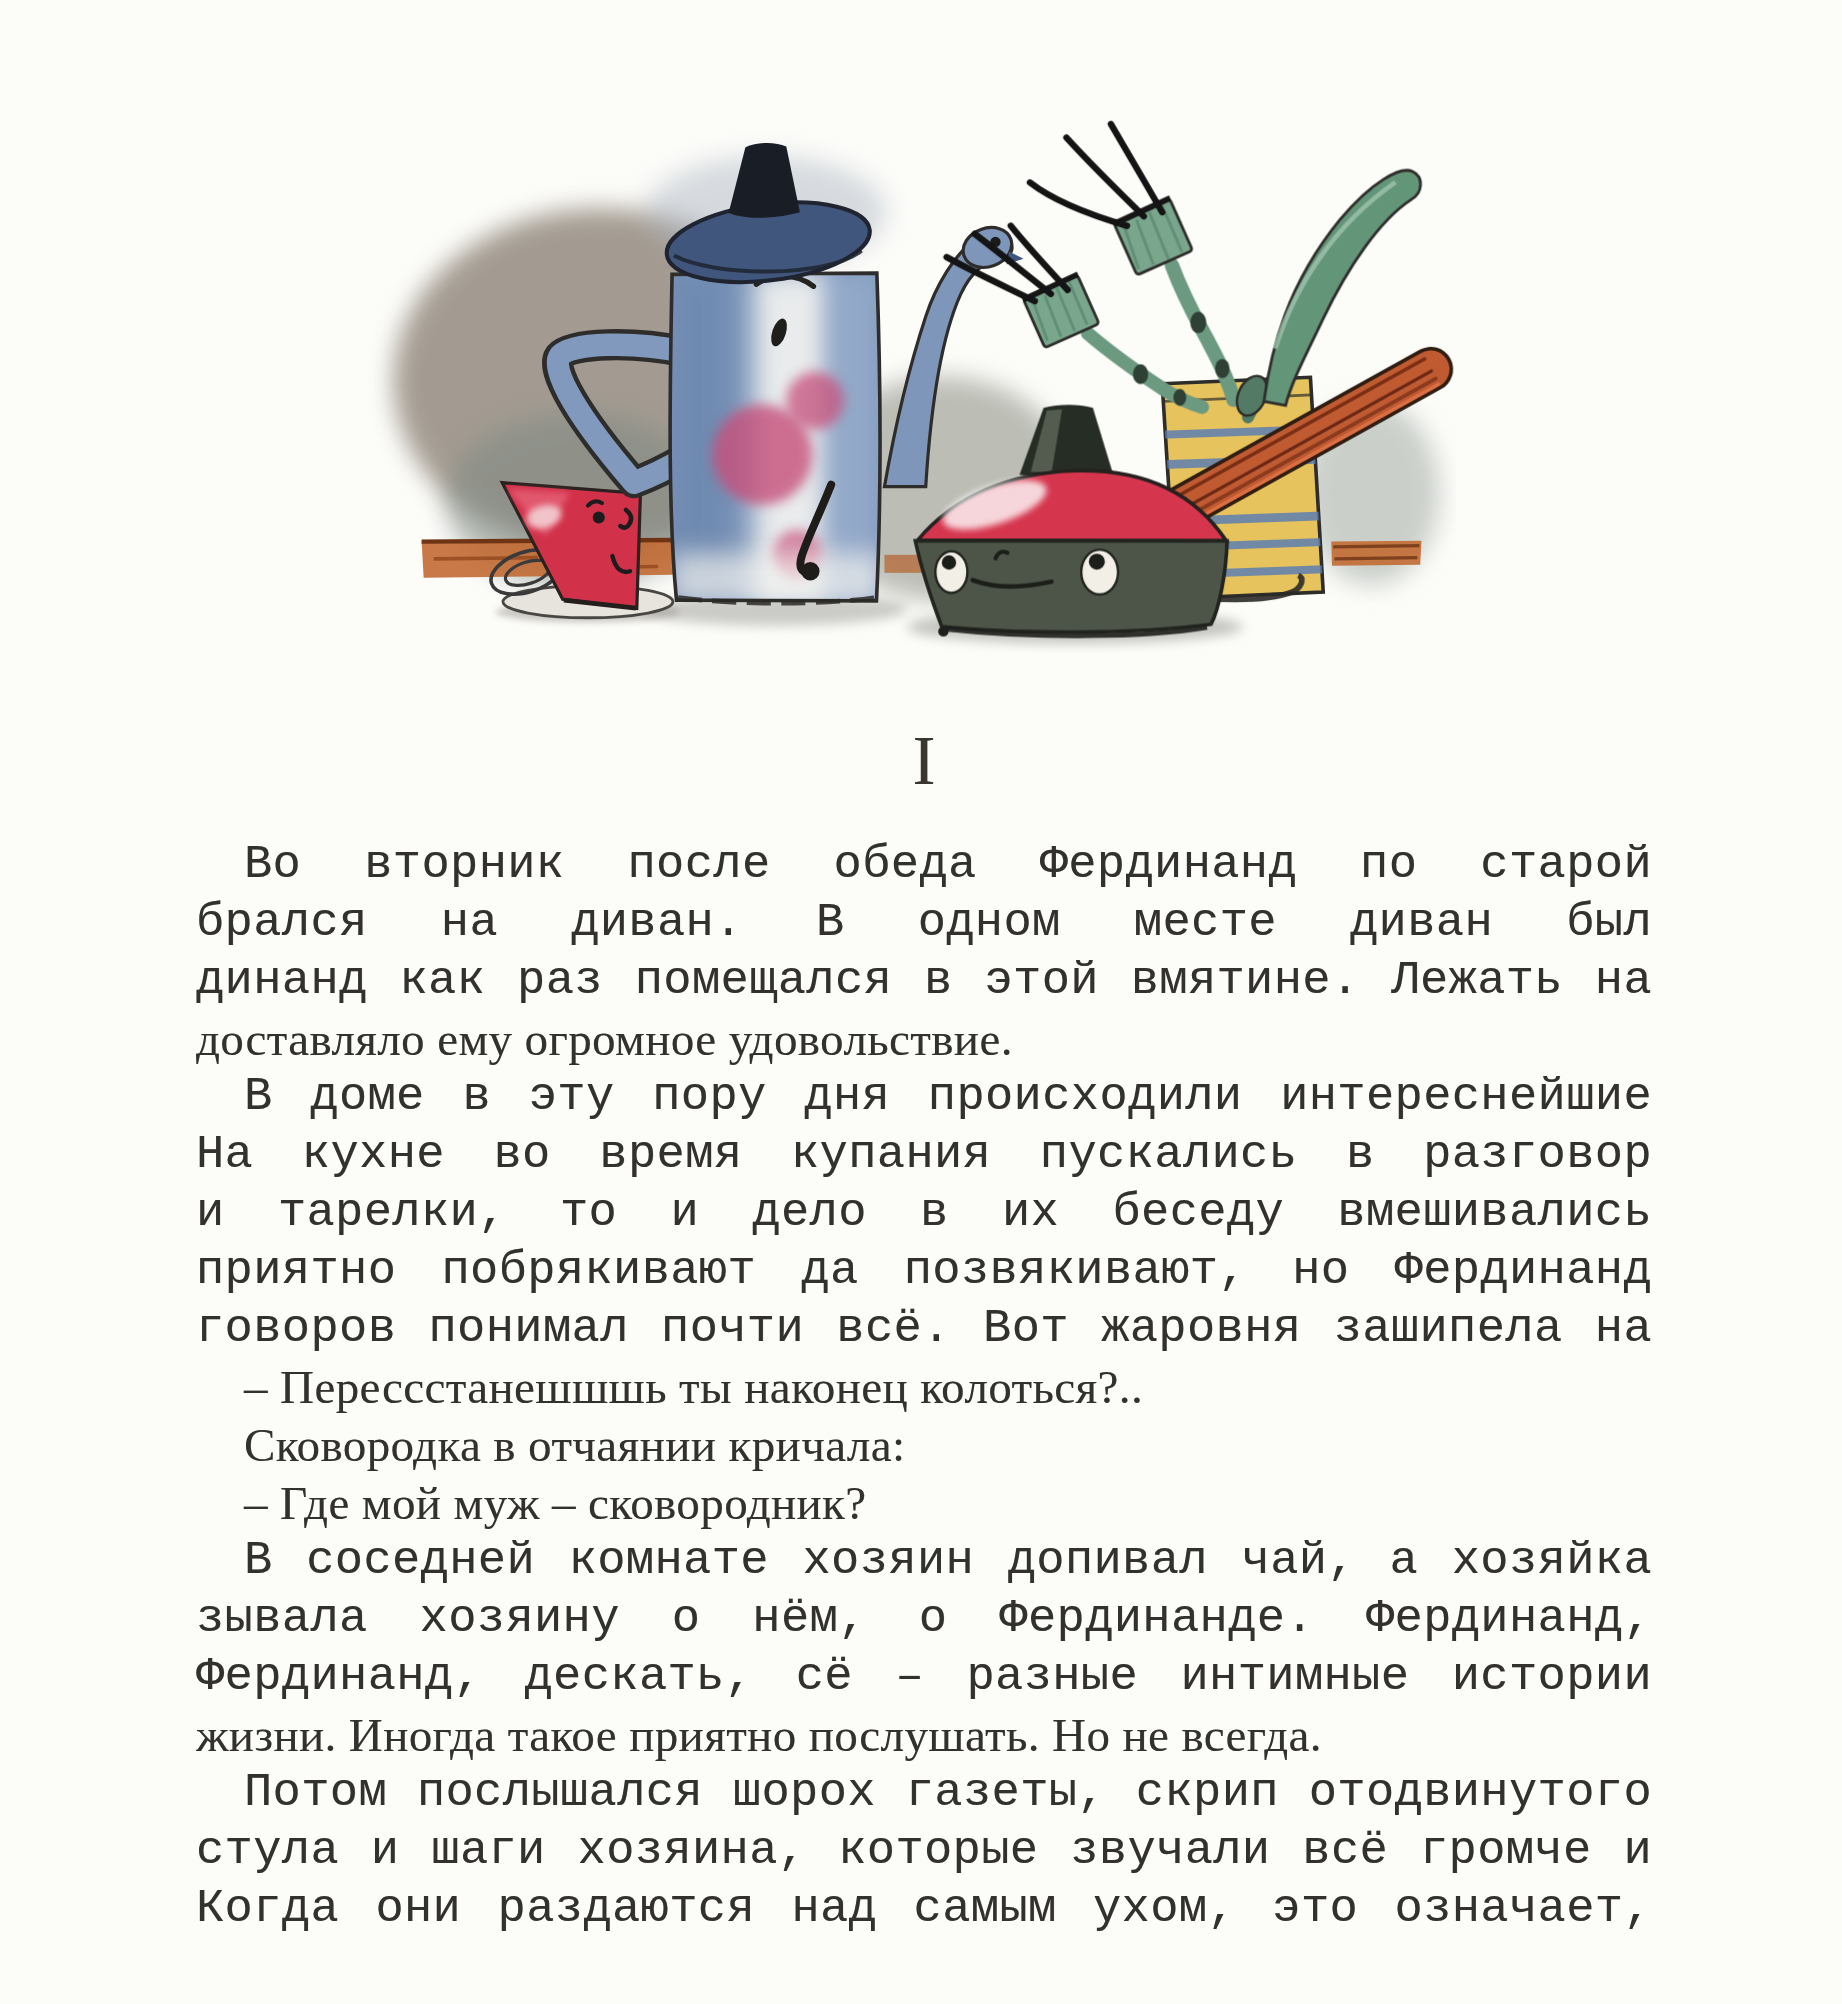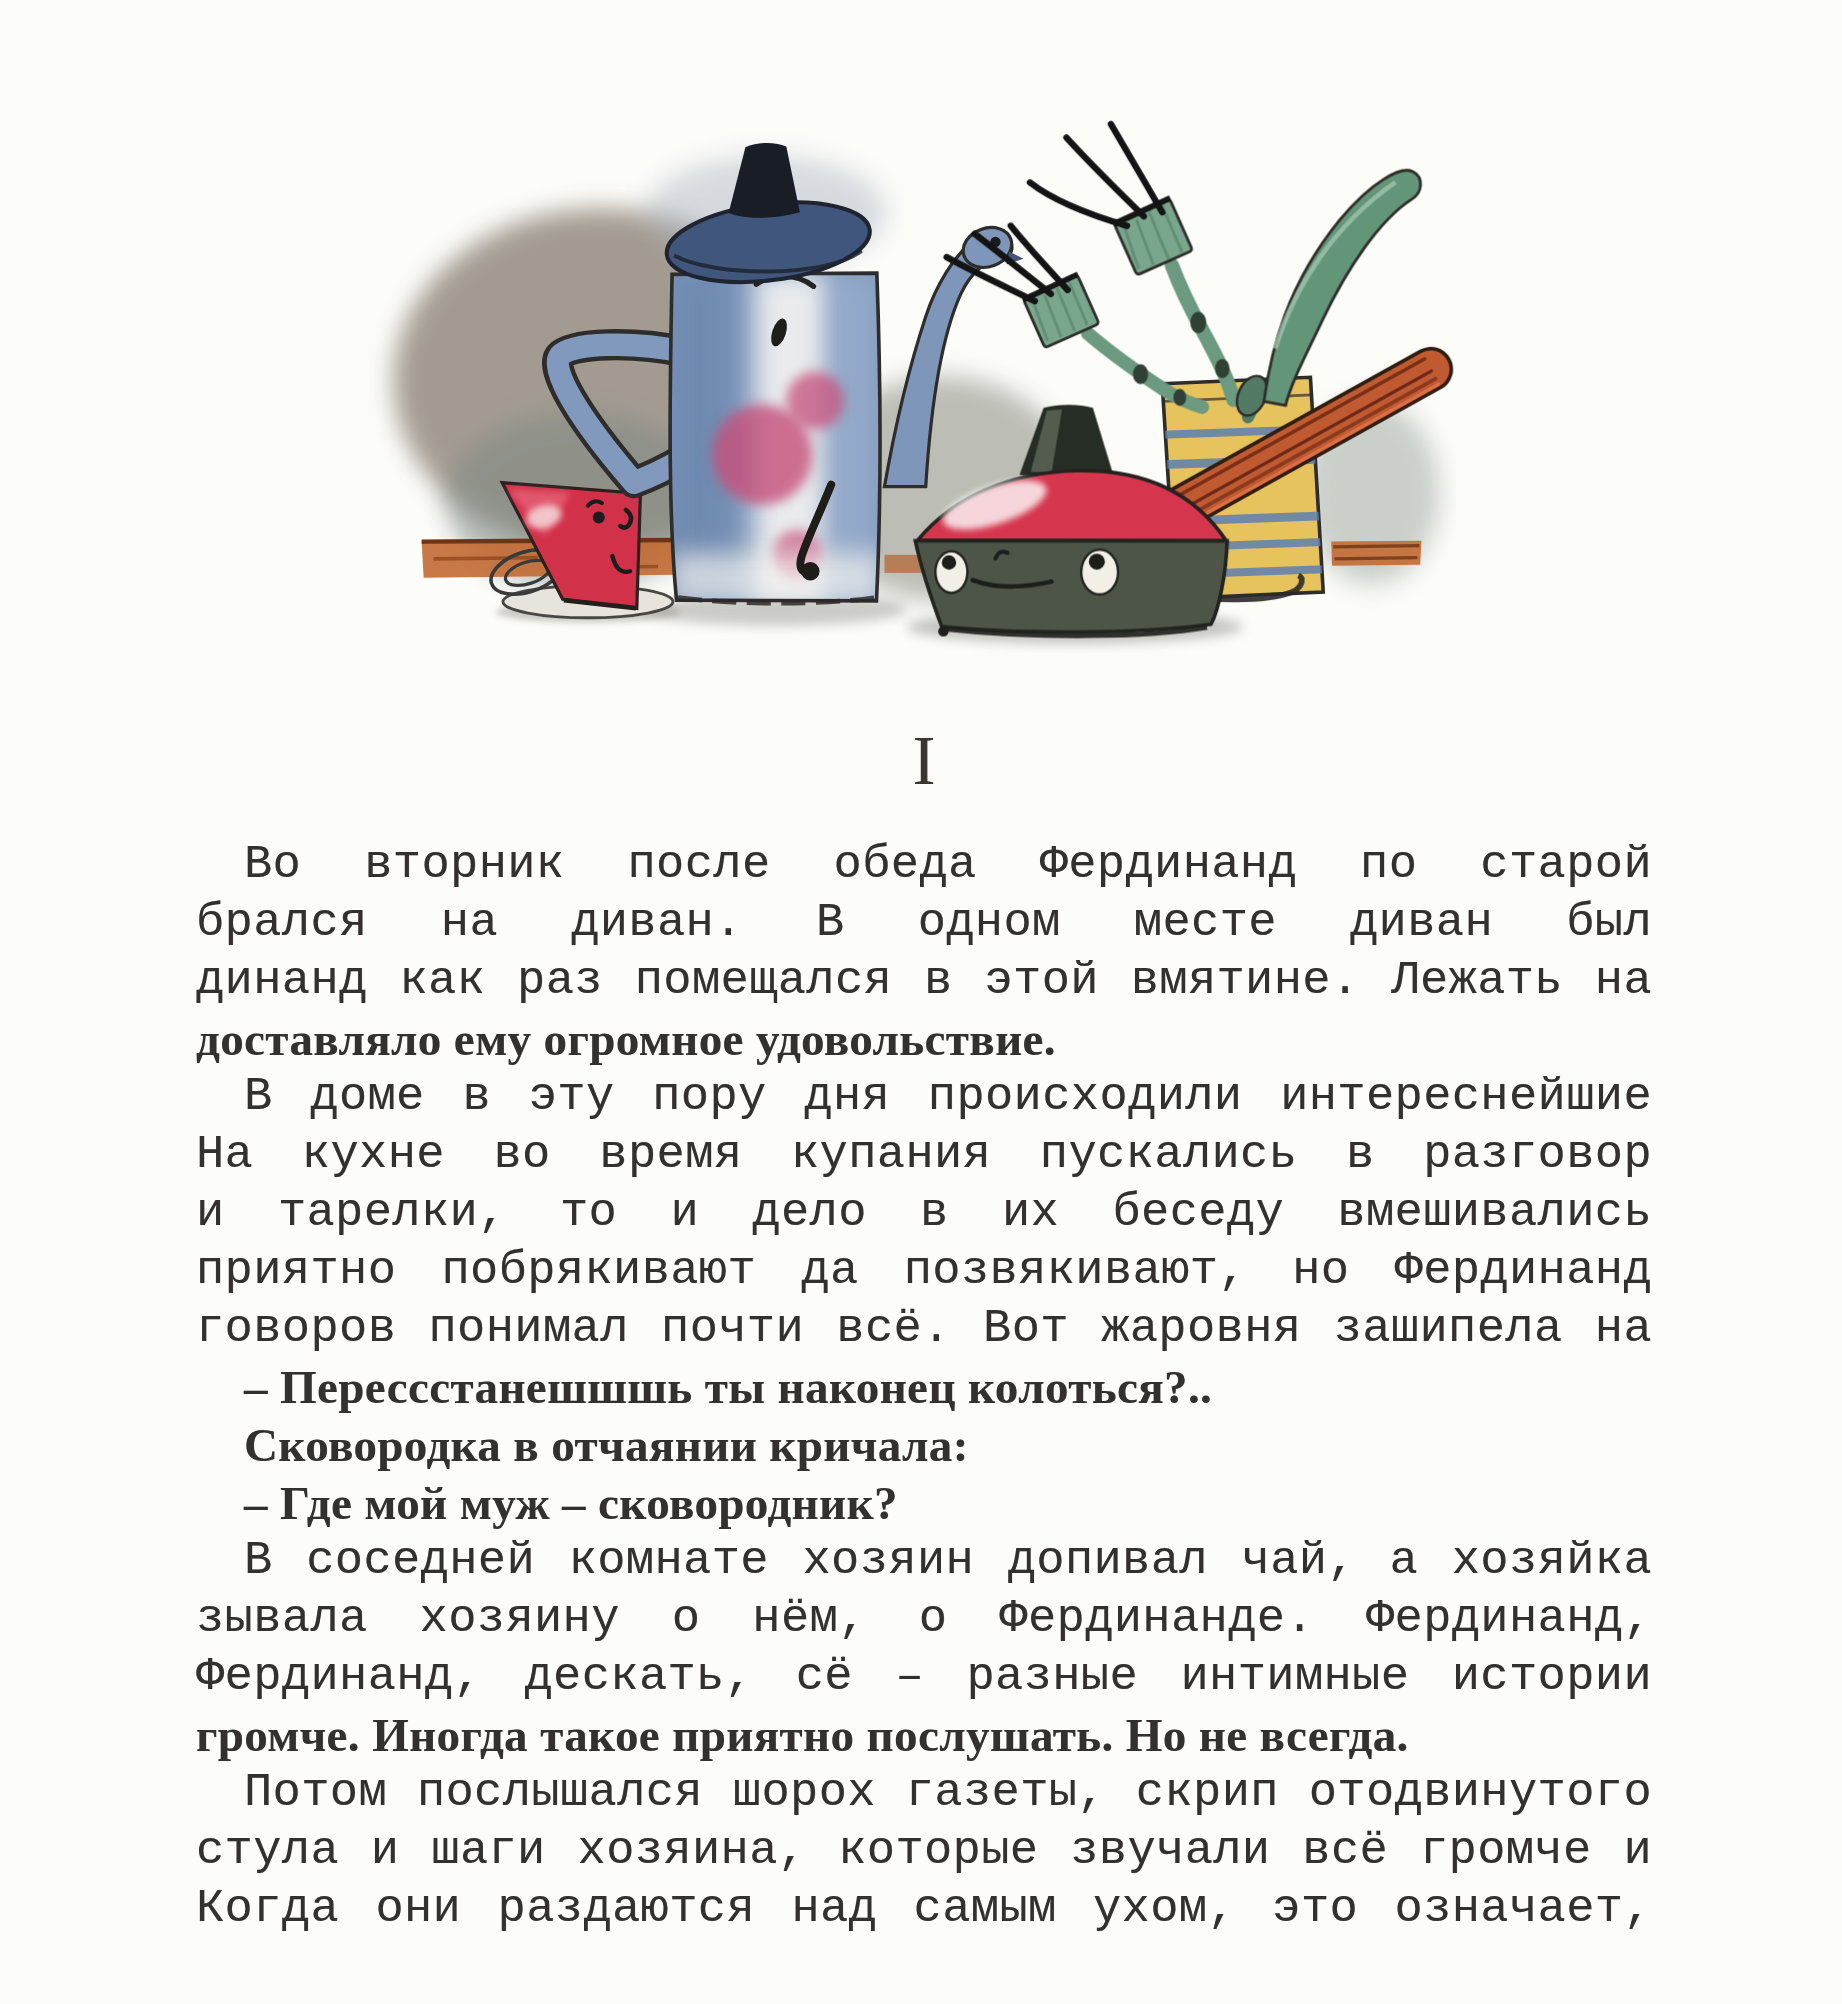--- a/index.html
+++ b/index.html
@@ -11,21 +11,21 @@
     position:absolute;left:196px;top:724px;width:1456px;text-align:center;
     font-size:69px;line-height:1.1;color:#3a352f;
   }
   .textblock{
     position:absolute;left:196px;top:836px;width:1456px;
     font-size:47px;line-height:58px;letter-spacing:0.4px;
   }
   .textblock,.heading,.pagenum{text-shadow:0.2px 0.2px 0 rgba(51,49,45,.35);}
   .ln{height:58px;overflow:hidden;}
   .j{text-align:justify;text-align-last:justify;text-justify:inter-word;font-family:Liberation Mono, monospace;}
-  .e{text-align:right;text-align-last:left;font-weight:bold;}
+  .e{text-align:right;text-align-last:left;}
   .ind{padding-left:48px;}
   .illo{position:absolute;left:353px;top:92px;width:1103px;height:561px;}
 </style>
 </head>
 <body>
 
 <div class="page">
 
   <div class="illo">
   <svg viewBox="0 0 2750 1400" width="1103" height="561" xmlns="http://www.w3.org/2000/svg">
@@ -224,20 +224,20 @@
     <div class="ln j">На кухне во время купания пускались в разговор кастрюли</div>
     <div class="ln j">и тарелки, то и дело в их беседу вмешивались ложки, будто,</div>
     <div class="ln j">приятно побрякивают да позвякивают, но Фердинанд из их раз-</div>
     <div class="ln j">говоров понимал почти всё. Вот жаровня зашипела на вилку:</div>
     <div class="ln e ind">– Перессстанешшшь ты наконец колоться?..</div>
     <div class="ln e ind">Сковородка в отчаянии кричала:</div>
     <div class="ln e ind">– Где мой муж – сковородник?</div>
     <div class="ln j ind">В соседней комнате хозяин допивал чай, а хозяйка расска-</div>
     <div class="ln j">зывала хозяину о нём, о Фердинанде. Фердинанд, дескать, то,</div>
     <div class="ln j">Фердинанд, дескать, сё – разные интимные истории из его</div>
-    <div class="ln e">громче. Иногда такое приятно послушать. Но не всегда.</div>
+    <div class="ln e">жизни. Иногда такое приятно послушать. Но не всегда.</div>
     <div class="ln j ind">Потом послышался шорох газеты, скрип отодвинутого</div>
     <div class="ln j">стула и шаги хозяина, которые звучали всё громче и громче.</div>
     <div class="ln j">Когда они раздаются над самым ухом, это означает, что надо</div>
   </div>
 
 </div>
 
 
 </body></html>

